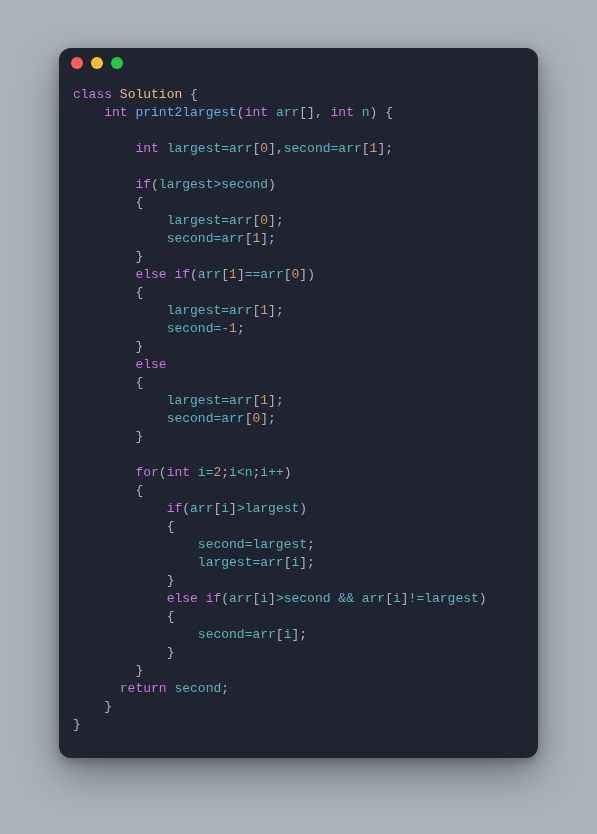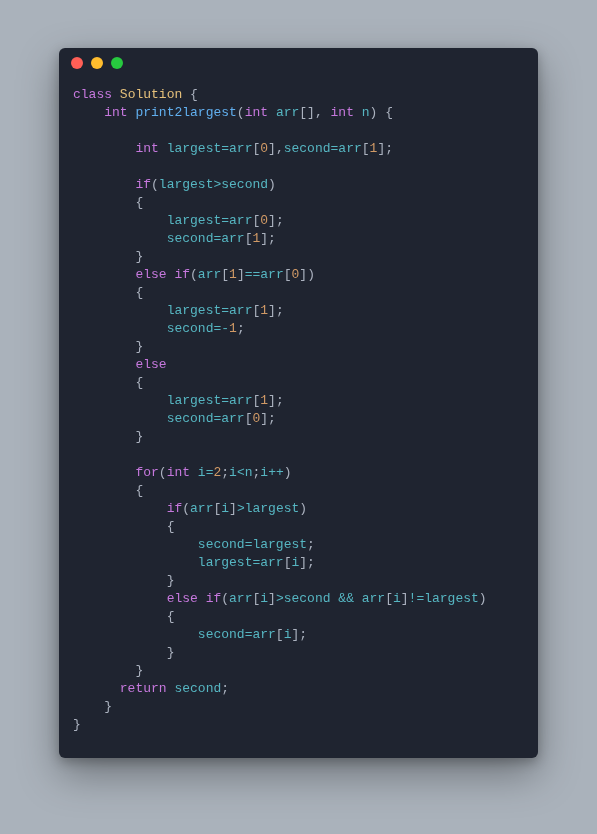--- a/index.html
+++ b/index.html
@@ -8,21 +8,21 @@
     display: flex;
     justify-content: center;
     align-items: flex-start;
     padding: 48px 0;
     font-family: Consolas, Menlo, Monaco, "Courier New", monospace;
     min-height: 834px;
   }
   .window {
     width: 479px;
     background: #1f2430;
-    border-radius: 6px;
+    border-radius: 12px;
     box-shadow: 0 16px 40px rgba(0,0,0,0.35), 0 4px 12px rgba(0,0,0,0.25);
     overflow: hidden;
   }
   .titlebar {
     height: 30px;
     display: flex;
     align-items: center;
     padding: 0 12px;
     gap: 8px;
   }

